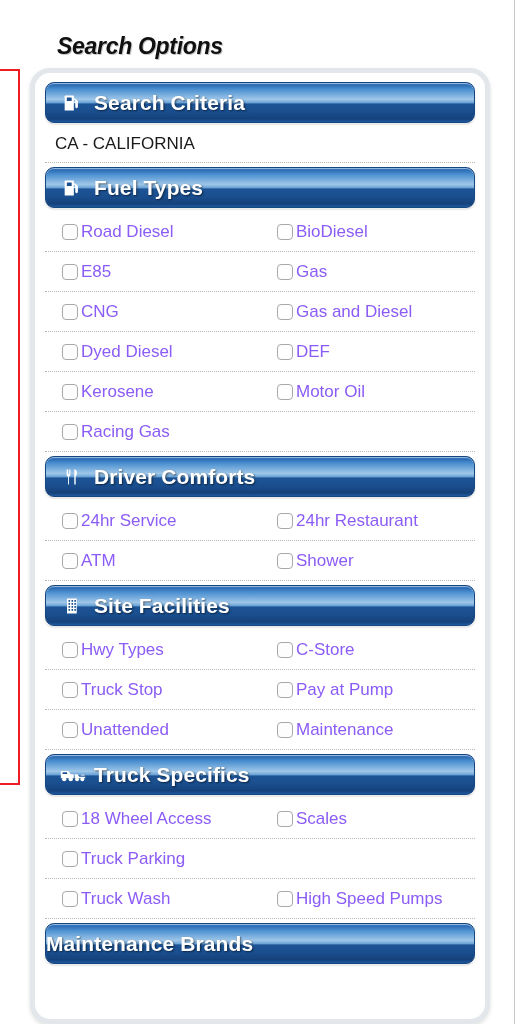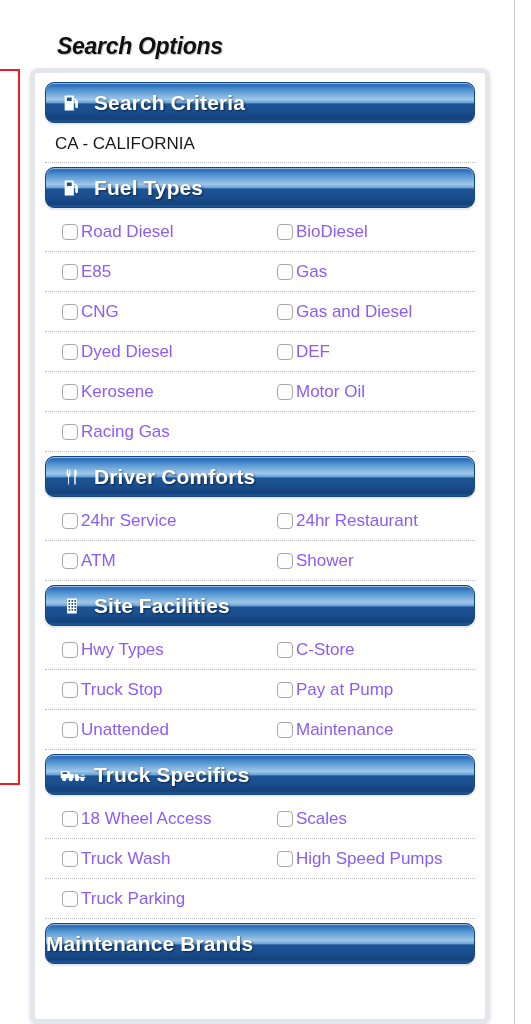--- a/index.html
+++ b/index.html
@@ -72,21 +72,21 @@
   
   #options-panel {
     position: absolute;
     left: 30px;
     top: 68px;
     width: 460px;
     height: 956px;
     box-sizing: border-box;
     background: #ffffff;
     border: 5px solid #e3e7ec;
-    border-radius: 8px;
+    border-radius: 20px;
     box-shadow: 0 2px 4px rgba(0,0,0,0.13);
     overflow: hidden;
   }
   #panel-inner {
     position: relative;
     padding: 9px 10px 0 10px;
   }
 
   
   .section-header {
@@ -381,33 +381,33 @@
               <span class="cb-label">18 Wheel Access</span>
             </div>
             <div class="cb-cell">
               <span class="cb-box" role="checkbox" aria-checked="false"></span>
               <span class="cb-label">Scales</span>
             </div>
           </div>
           <div class="cb-row">
             <div class="cb-cell">
               <span class="cb-box" role="checkbox" aria-checked="false"></span>
+              <span class="cb-label">Truck Parking</span>
+            </div>
+            <div class="cb-cell empty"></div>
+          </div>
+          <div class="cb-row">
+            <div class="cb-cell">
+              <span class="cb-box" role="checkbox" aria-checked="false"></span>
               <span class="cb-label">Truck Wash</span>
             </div>
             <div class="cb-cell">
               <span class="cb-box" role="checkbox" aria-checked="false"></span>
               <span class="cb-label">High Speed Pumps</span>
             </div>
-          </div>
-          <div class="cb-row">
-            <div class="cb-cell">
-              <span class="cb-box" role="checkbox" aria-checked="false"></span>
-              <span class="cb-label">Truck Parking</span>
-            </div>
-            <div class="cb-cell empty"></div>
           </div>
         </div>
         <div class="section-header no-icon">
           <span class="hdr-label">Maintenance Brands</span>
         </div>
       </div>
   </div>
 
   <div id="red-highlight"></div>
 

